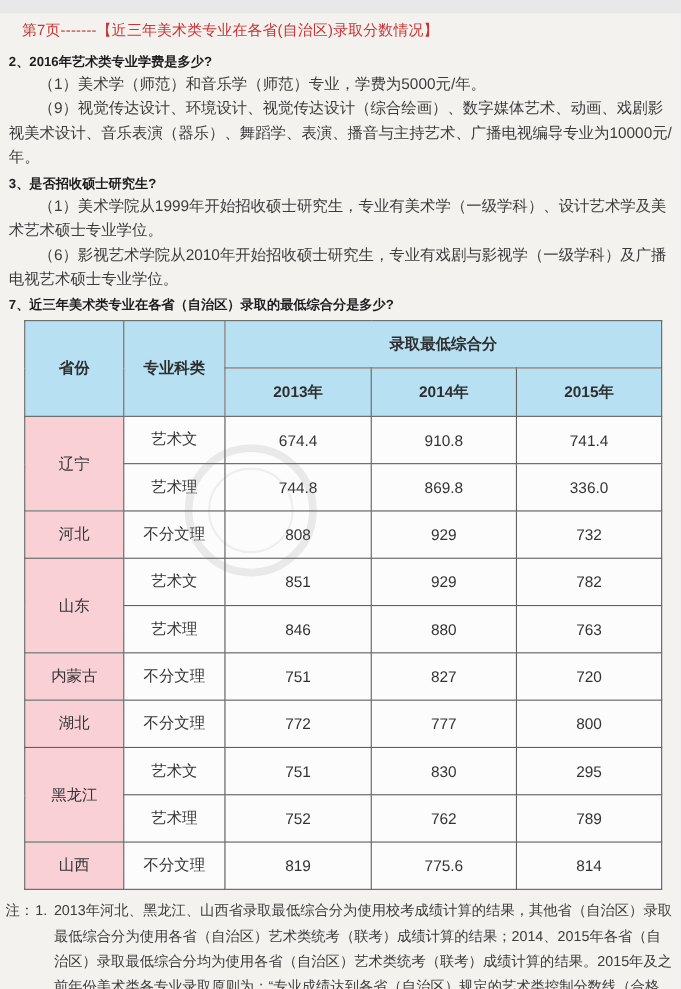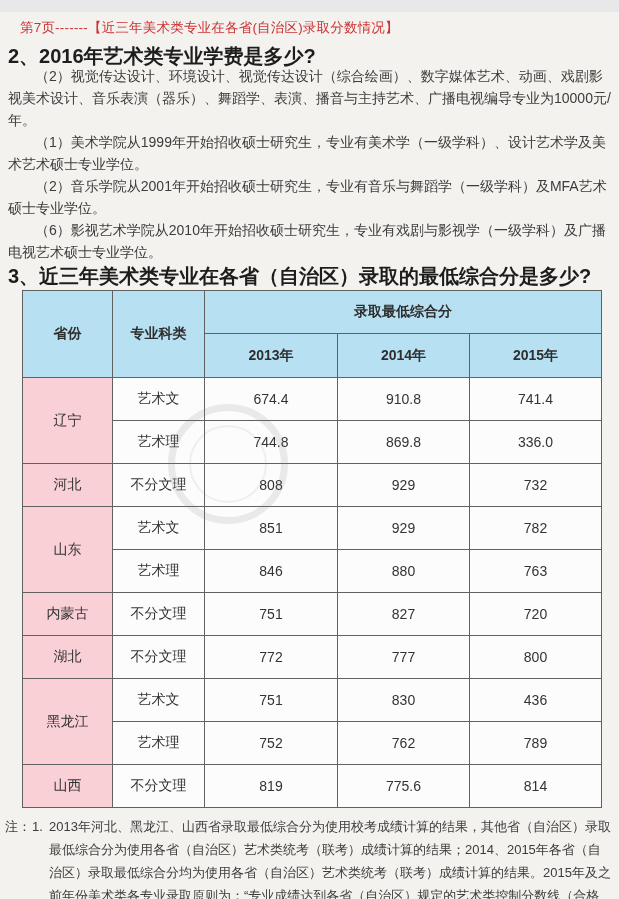--- a/index.html
+++ b/index.html
@@ -25,21 +25,21 @@
   }
   .doc-title{
     padding:8px 0 0 20px;
     font-size:13.5px;
     line-height:16px;
     color:var(--title-red);
     letter-spacing:0.2px;
   }
   h2.sec{
     margin:11px 6px 0 8px;
-    font-size:20px;
+    font-size:12px;
     line-height:18px;
     font-weight:bold;
     color:#1d1d1d;
   }
   h2.sec.tight{margin-top:5px;}
   h2.sec.pre-table{margin-top:4px;}
   p.body{
     margin:0 5px 0 8px;
     font-size:14px;
     line-height:22px;
@@ -103,27 +103,28 @@
   }
 </style>
 </head>
 <body>
 
 <div class="page">
 
   <div class="doc-title">第7页-------【近三年美术类专业在各省(自治区)录取分数情况】</div>
 
   <h2 class="sec">2、2016年艺术类专业学费是多少?</h2>
-  <p class="body">（2）视觉传达设计、环境设计、视觉传达设计（综合绘画）、数字媒体艺术、动画、戏剧影视美术设计、音乐表演（器乐）、舞蹈学、表演、播音与主持艺术、广播电视编导专业为10000元/年。</p>
-
+  <p class="body">（1）美术学（师范）和音乐学（师范）专业，学费为5000元/年。</p>
+  <p class="body">（9）视觉传达设计、环境设计、视觉传达设计（综合绘画）、数字媒体艺术、动画、戏剧影视美术设计、音乐表演（器乐）、舞蹈学、表演、播音与主持艺术、广播电视编导专业为10000元/年。</p>
+
+  <h2 class="sec tight">3、是否招收硕士研究生?</h2>
   <p class="body">（1）美术学院从1999年开始招收硕士研究生，专业有美术学（一级学科）、设计艺术学及美术艺术硕士专业学位。</p>
-  <p class="body">（2）音乐学院从2001年开始招收硕士研究生，专业有音乐与舞蹈学（一级学科）及MFA艺术硕士专业学位。</p>
   <p class="body">（6）影视艺术学院从2010年开始招收硕士研究生，专业有戏剧与影视学（一级学科）及广播电视艺术硕士专业学位。</p>
 
-  <h2 class="sec pre-table">3、近三年美术类专业在各省（自治区）录取的最低综合分是多少?</h2>
+  <h2 class="sec pre-table">7、近三年美术类专业在各省（自治区）录取的最低综合分是多少?</h2>
 
   <table class="scores">
     <colgroup>
       <col style="width:90px">
         <col style="width:92px">
         <col style="width:133px">
         <col style="width:132px">
         <col style="width:132px">
     </colgroup>
     <thead>
@@ -184,21 +185,21 @@
           <td>不分文理</td>
           <td>772</td>
           <td>777</td>
           <td>800</td>
         </tr>
         <tr>
           <td class="prov" rowspan="2">黑龙江</td>
           <td>艺术文</td>
           <td>751</td>
           <td>830</td>
-          <td>436</td>
+          <td>295</td>
         </tr>
         <tr class="subrow">
           <td>艺术理</td>
           <td>752</td>
           <td>762</td>
           <td>789</td>
         </tr>
         <tr>
           <td class="prov" rowspan="1">山西</td>
           <td>不分文理</td>

